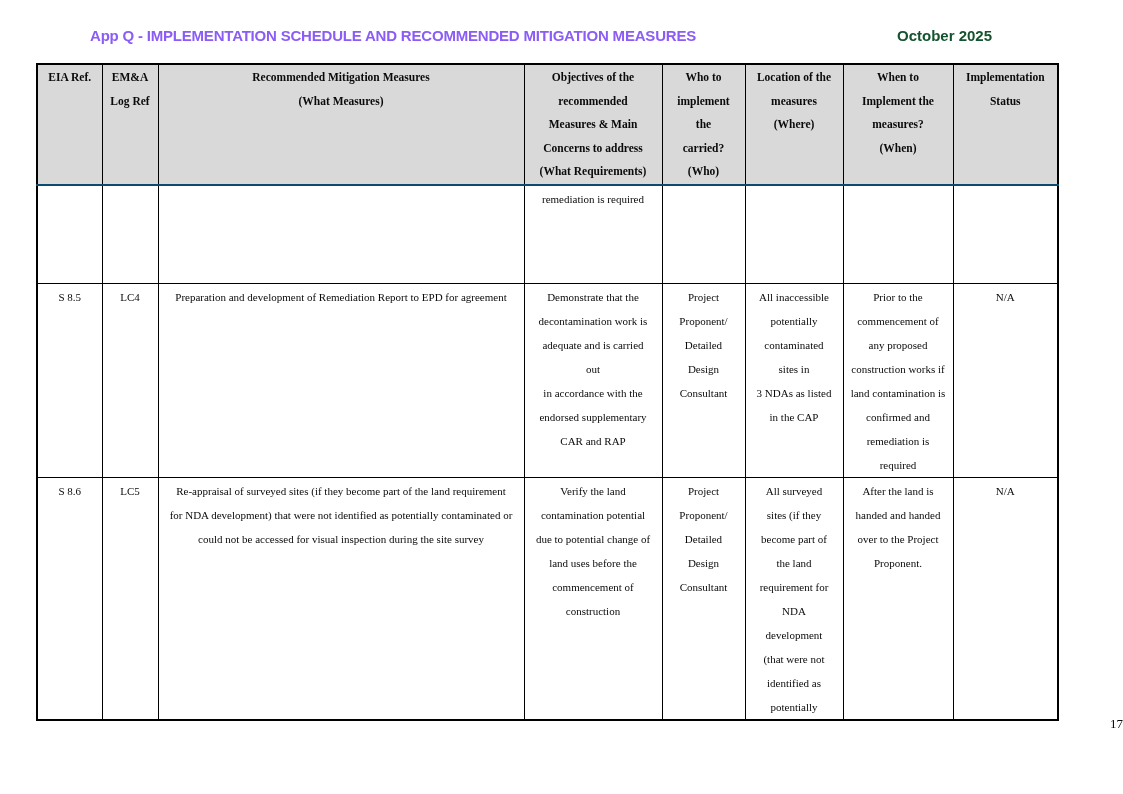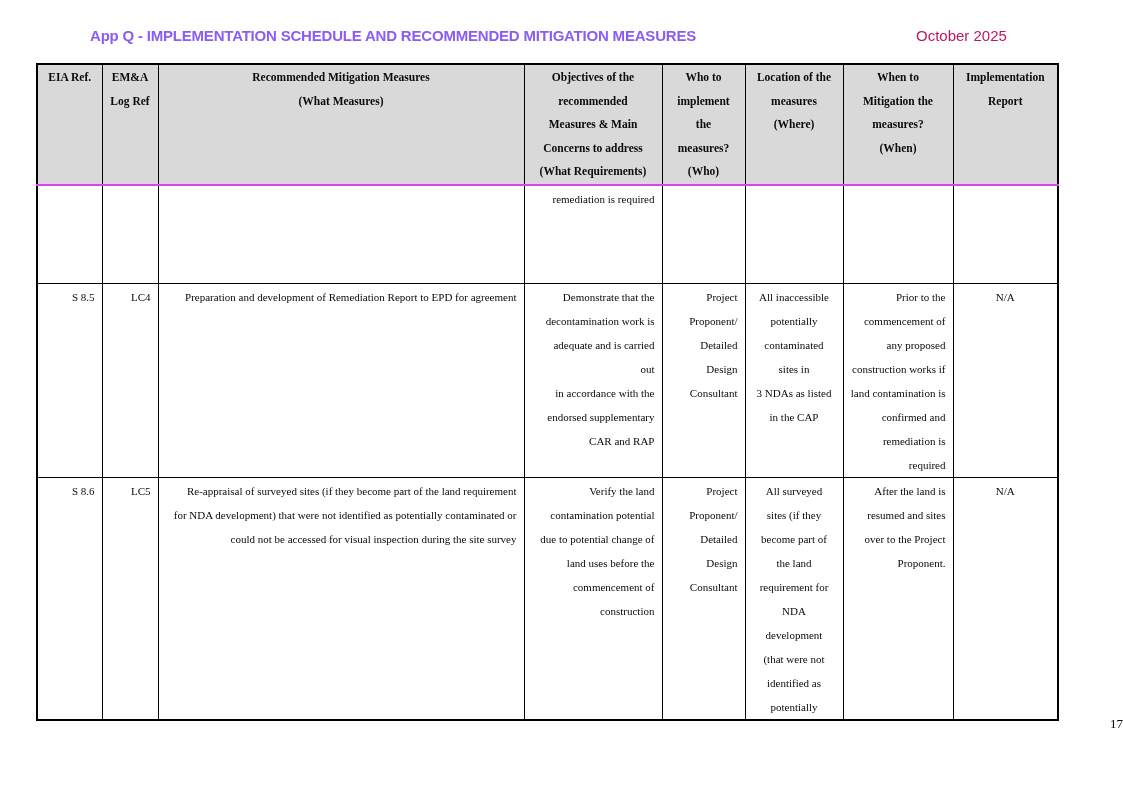--- a/index.html
+++ b/index.html
@@ -33,25 +33,24 @@
     letter-spacing: -0.2px;
     color: #8b5cf6;
     white-space: pre;
     margin-left: 44px;
   }
   .doc-date {
     position: absolute;
     left: 897px;
     top: 0;
     font-family: "Liberation Sans", sans-serif;
-    font-weight: normal;
+    font-weight: bold;
     font-size: 15px;
-    color: #be185d;
+    color: #14532d;
     white-space: pre;
-    margin-left: 19px;
   }
   table.schedule {
     position: absolute;
     left: 36px;
     top: 63px;
     border-collapse: collapse;
     table-layout: fixed;
     border: 2px solid #000;
   }
   table.schedule th,
@@ -63,28 +62,28 @@
     padding: 1px 7px 0 7px;
     white-space: pre;
     overflow: visible;
   }
   table.schedule th {
     background: #d9d9d9;
     font-weight: bold;
     font-size: 11.5px;
     line-height: 23.5px;
     text-align: center;
-    border-bottom: 2px solid #d946ef;
+    border-bottom: 2px solid #0c4a6e;
     padding: 1px 4px 0 4px;
   }
   tr.hdr      { height: 117px; }
   tr.row-cont { height: 99px;  }
   tr.row-85   { height: 193px; }
   tr.row-86   { height: 241px; }
-  td.al { text-align: right; margin-left: 36px; }
+  td.al { text-align: center; margin-left: 36px; }
   td.ac { text-align: center; }
   .page-number {
     position: absolute;
     top: 716px;
     left: 0;
     width: 1123px;
     text-align: right;
     font-size: 13px;
     color: #0a0a0a;
   }
@@ -118,31 +117,31 @@
         <th>Recommended Mitigation Measures
 (What Measures)</th>
         <th>Objectives of the
 recommended
 Measures &amp; Main
 Concerns to address
 (What Requirements)</th>
         <th>Who to
 implement
 the
-measures?
+carried?
 (Who)</th>
         <th>Location of the
 measures
 (Where)</th>
         <th>When to
-Mitigation the
+Implement the
 measures?
 (When)</th>
         <th>Implementation
-Report</th>
+Status</th>
       </tr>
 
       <tr class="row-cont">
         <td class="al"></td>
         <td class="al"></td>
         <td class="al"></td>
         <td class="al">remediation is required</td>
         <td class="al"></td>
         <td class="ac"></td>
         <td class="al"></td>
@@ -203,21 +202,21 @@
 sites (if they
 become part of
 the land
 requirement for
 NDA
 development
 (that were not
 identified as
 potentially</td>
         <td class="al">After the land is
-resumed and sites
+handed and handed
 over to the Project
 Proponent.</td>
         <td class="ac">N/A</td>
       </tr>
     </tbody>
   </table>
 
   <div class="page-number">17</div>
 
 </div>

